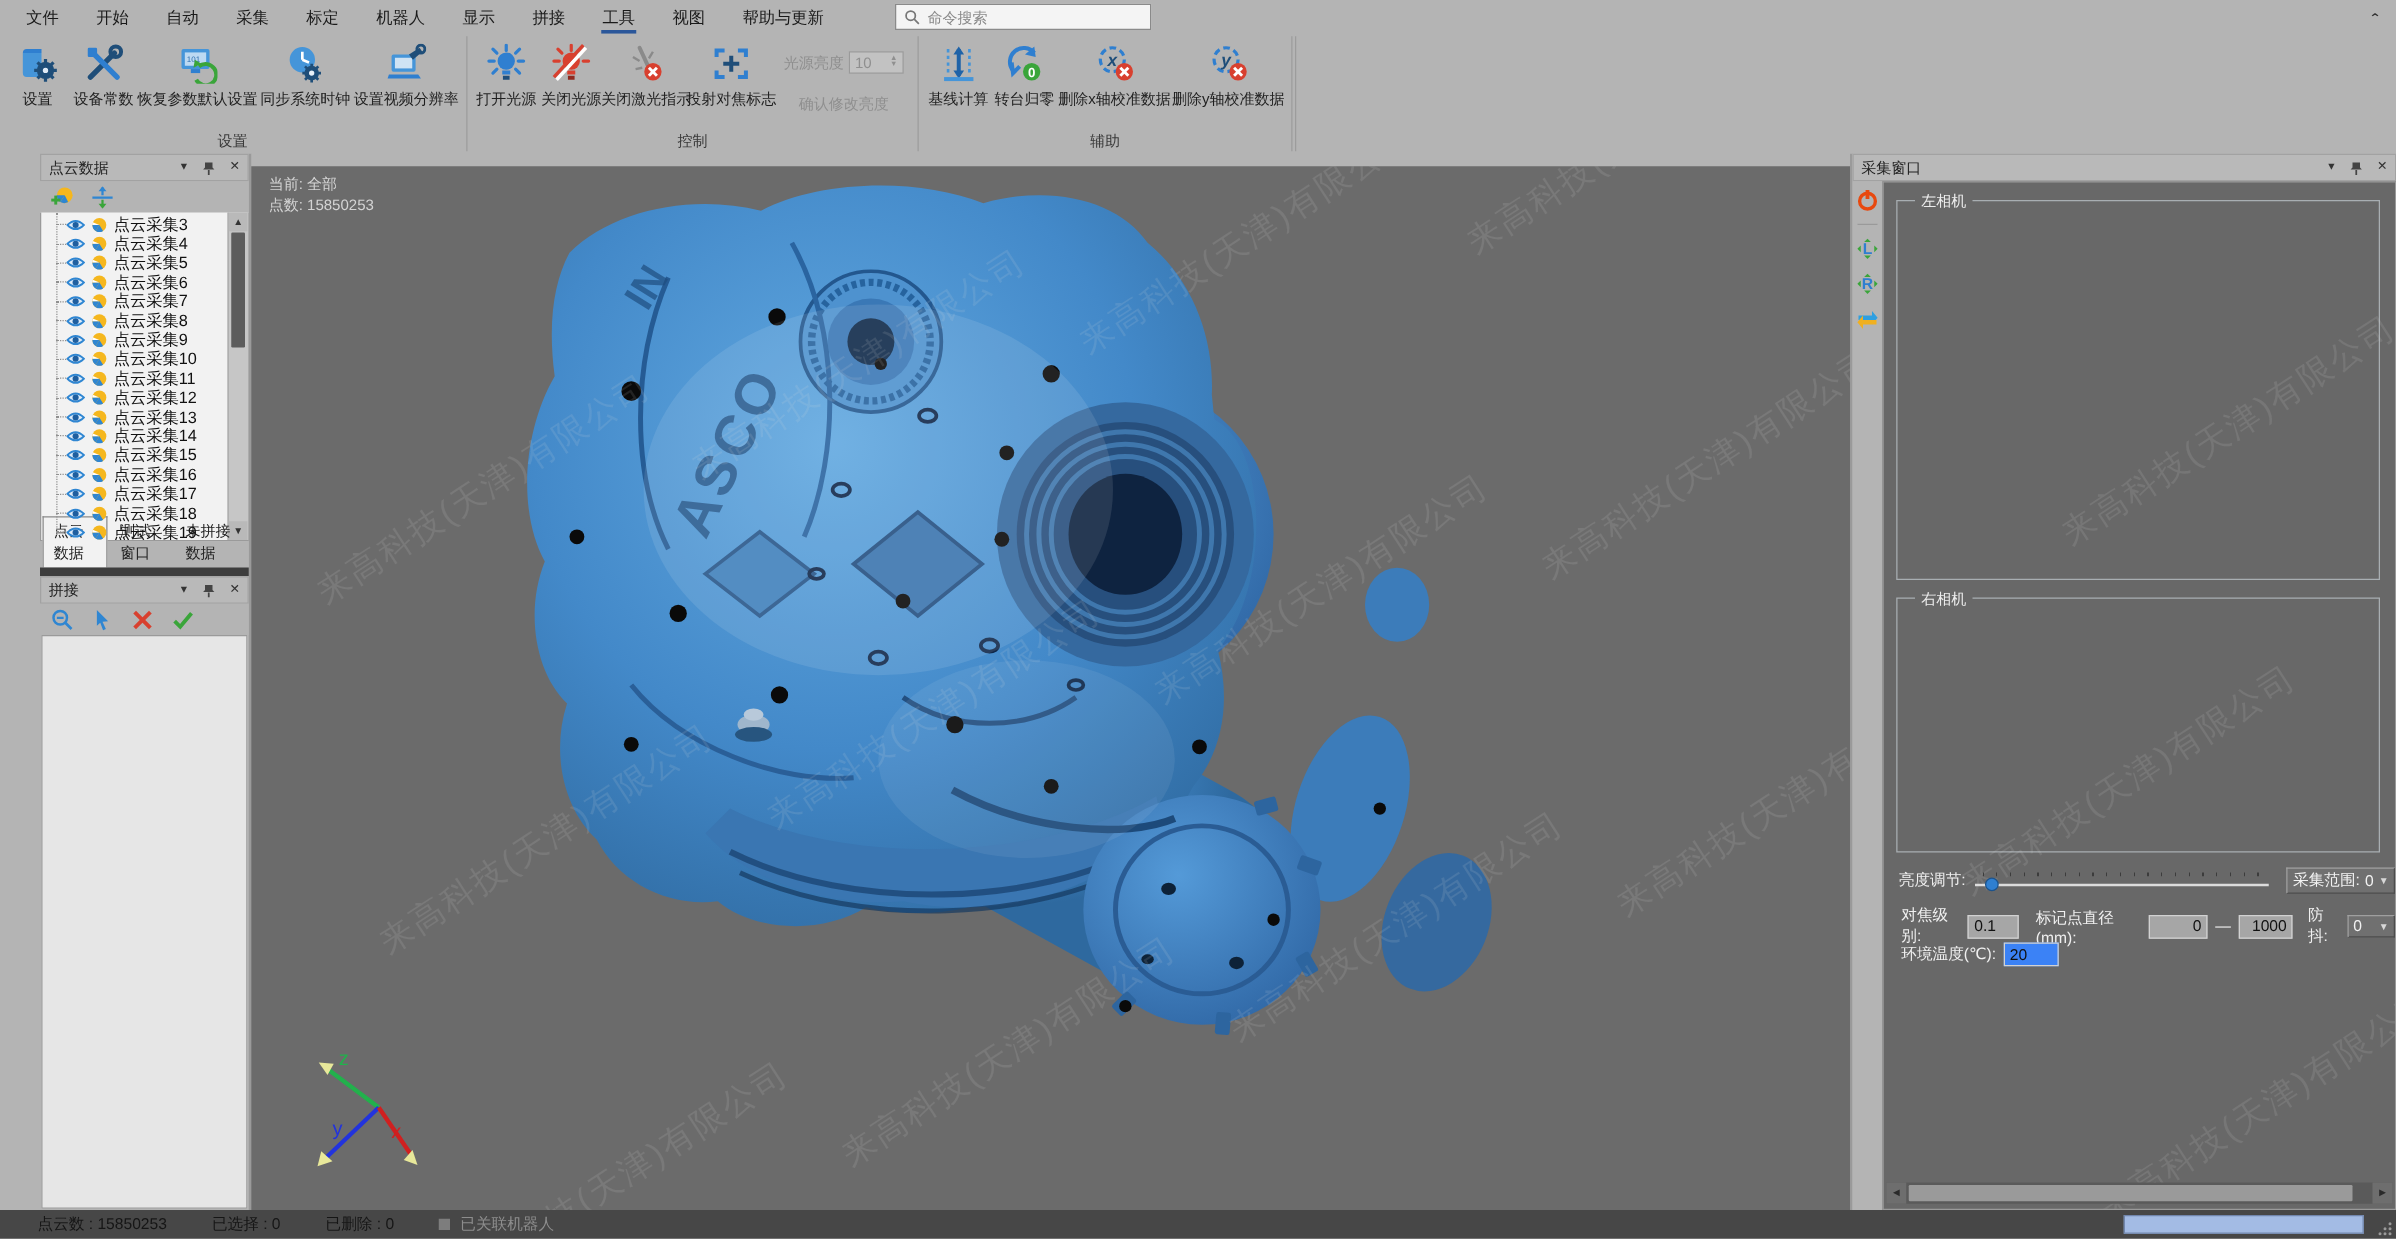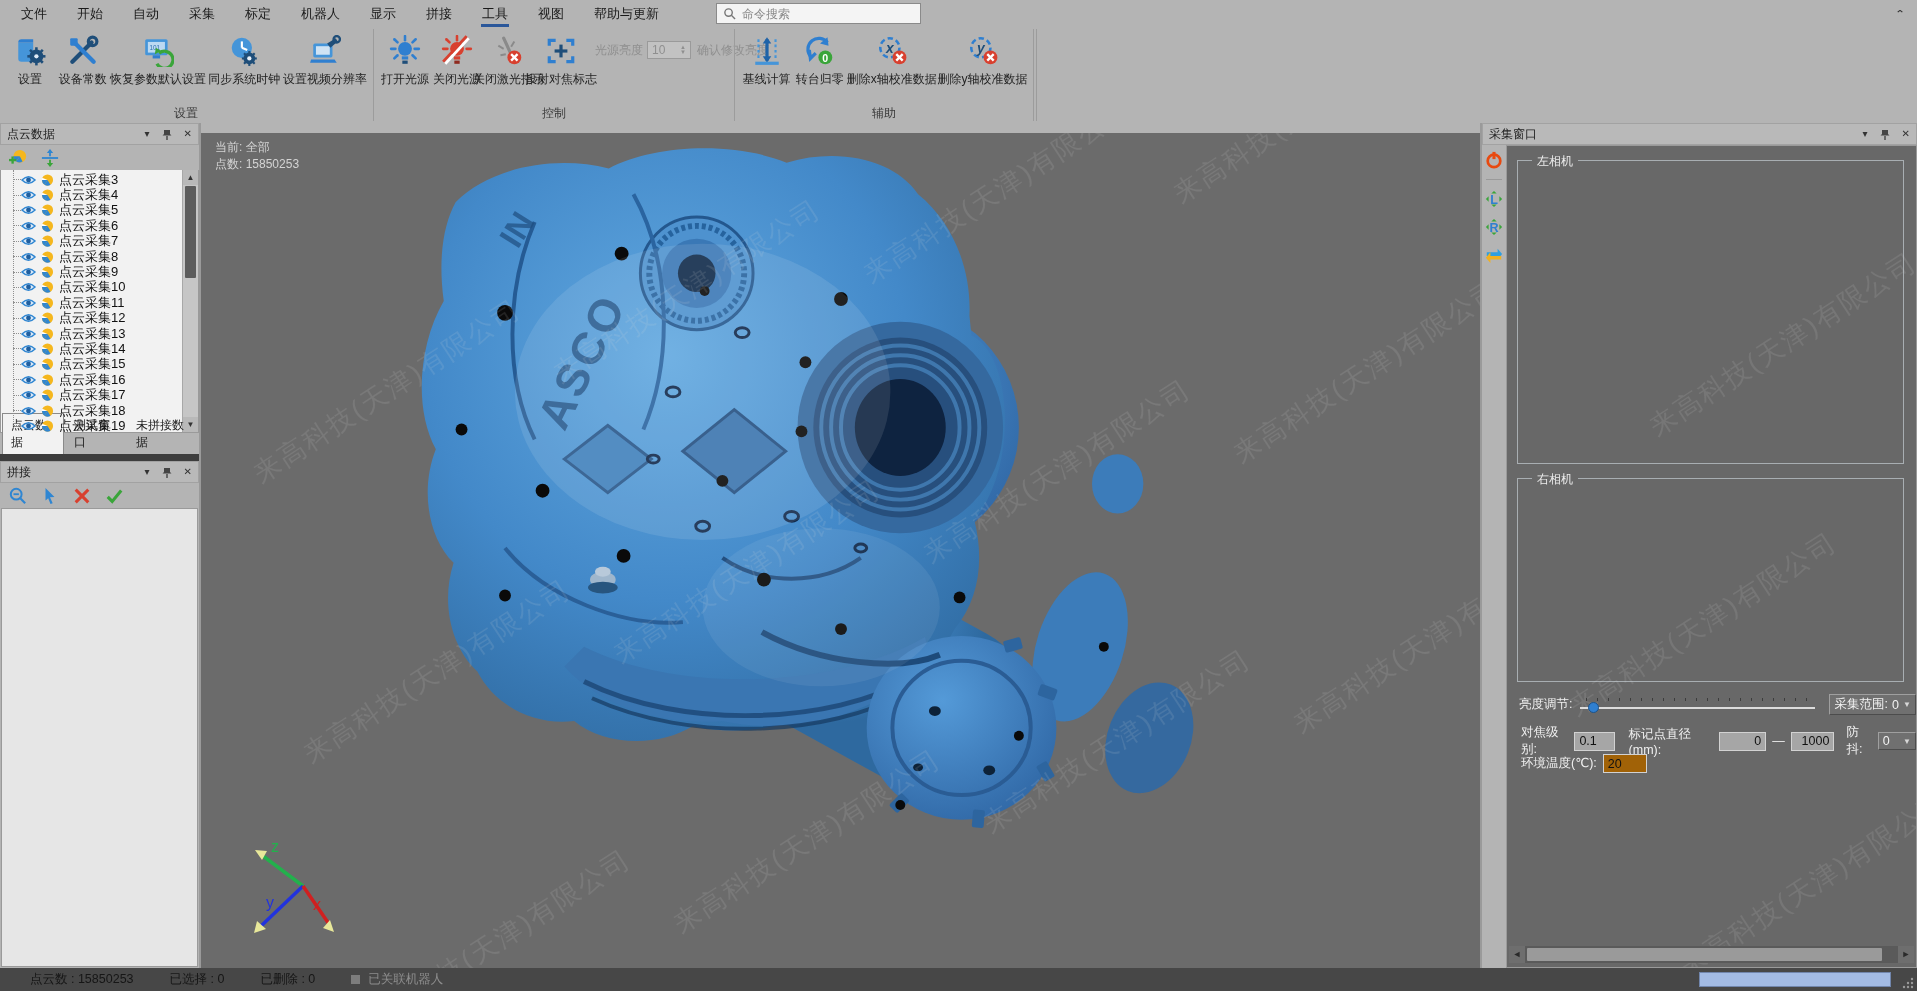--- a/index.html
+++ b/index.html
@@ -18,31 +18,31 @@
 
   
   .ribbon { position:absolute; top:27px; left:0; right:0; height:96px; display:flex; align-items:stretch; background:#b4b4b4; }
   .rgroup { display:flex; flex-direction:column; }
   .rgroup-body { flex:1; display:flex; align-items:flex-start; padding:4px 4px 0 4px; }
   .rgroup-label { height:18px; text-align:center; font-size:12px; color:#3a3a3a; }
   .rsep { width:1px; background:#9c9c9c; margin:2px 1px; }
   .rbtn { display:flex; flex-direction:column; align-items:center; padding:4px 5px 2px 5px; min-width:52px; }
   .rbtn svg { width:32px; height:32px; margin-bottom:4px; }
   .rbtn .rlabel { font-size:12px; color:#1f1f1f; white-space:nowrap; }
-  .rsub { display:flex; gap:6px; padding:10px 6px 0 8px;align-items:center; }
+  .rsub { display:flex; flex-direction:column; gap:16px; padding:10px 6px 0 8px;align-items:center; }
   .rsub-row { display:flex; align-items:center; gap:4px; color:#8f8f8f; font-size:12px; white-space:nowrap; }
   .spin { width:44px; height:18px; border:1px solid #9a9a9a; background:#c2c2c2; color:#8f8f8f; display:flex; align-items:center; padding-left:4px; position:relative; }
   .spin .arr { position:absolute; right:1px; top:0; bottom:0; width:12px; display:flex; flex-direction:column; justify-content:center; font-size:6px; color:#8f8f8f; line-height:5px; text-align:center; }
   .rtextbtn { padding:10px 8px; font-size:12px; color:#1f1f1f; white-space:nowrap; }
 
   
   .workspace { position:absolute; top:123px; left:0; right:0; bottom:23px; display:flex; }
 
   
-  .left-dock { width:201px; display:flex; flex-direction:column; background:#b4b4b4; border-right:2px solid #9a9a9a; }
+  .left-dock { width:201px; display:flex; flex-direction:column; background:#b4b4b4; border-right:2px solid #9a9a9a;padding-left:32px; }
   .panel-header { height:22px; background:#b9b9b9; border:1px solid #a2a2a2; display:flex; align-items:center; padding:0 6px; }
   .panel-header .ph-title { flex:1; font-size:12px; color:#222; }
   .ph-icons { display:flex; align-items:center; gap:12px; color:#333; }
   .ph-icons .ph-i { font-size:10px; line-height:10px; }
   .ph-icons svg { width:10px; height:11px; display:block; }
   .panel-toolbar { height:25px; display:flex; align-items:center; gap:12px; padding:0 8px; background:#b4b4b4; }
   .panel-toolbar svg { width:20px; height:18px; }
   .tree-wrap { height:263px; display:flex; background:#f2f2f2; border:1px solid #9a9a9a; border-top:none; }
   .tree { flex:1; position:relative; padding:2px 0 0 8px; overflow:hidden; }
   .tree::before { content:''; position:absolute; left:12px; top:0; bottom:4px; border-left:1px dotted #909090; }
@@ -861,21 +861,21 @@
             <span class="tinput right" style="width:48px">1000</span>
             <span style="margin-left:6px">防抖:</span>
             <span class="combo" style="width:42px; justify-content:space-between">
                 <span>0</span>
                 <span class="ca">▼</span>
               </span>
           </div>
 
           <div class="ctl ctl-row" style="left:14px; top:608px; gap:6px">
             <span>环境温度(℃):</span>
-            <span class="tinput" style="width:44px; background:#a16207">20</span>
+            <span class="tinput" style="width:44px; background:#3b82f6">20</span>
           </div>
 
           <div class="hscroll">
             <div class="hs-btn">◄</div>
             <div class="hs-thumb"></div>
             <div class="hs-end"></div>
             <div class="hs-btn">►</div>
           </div>
         </div>
       </div>

